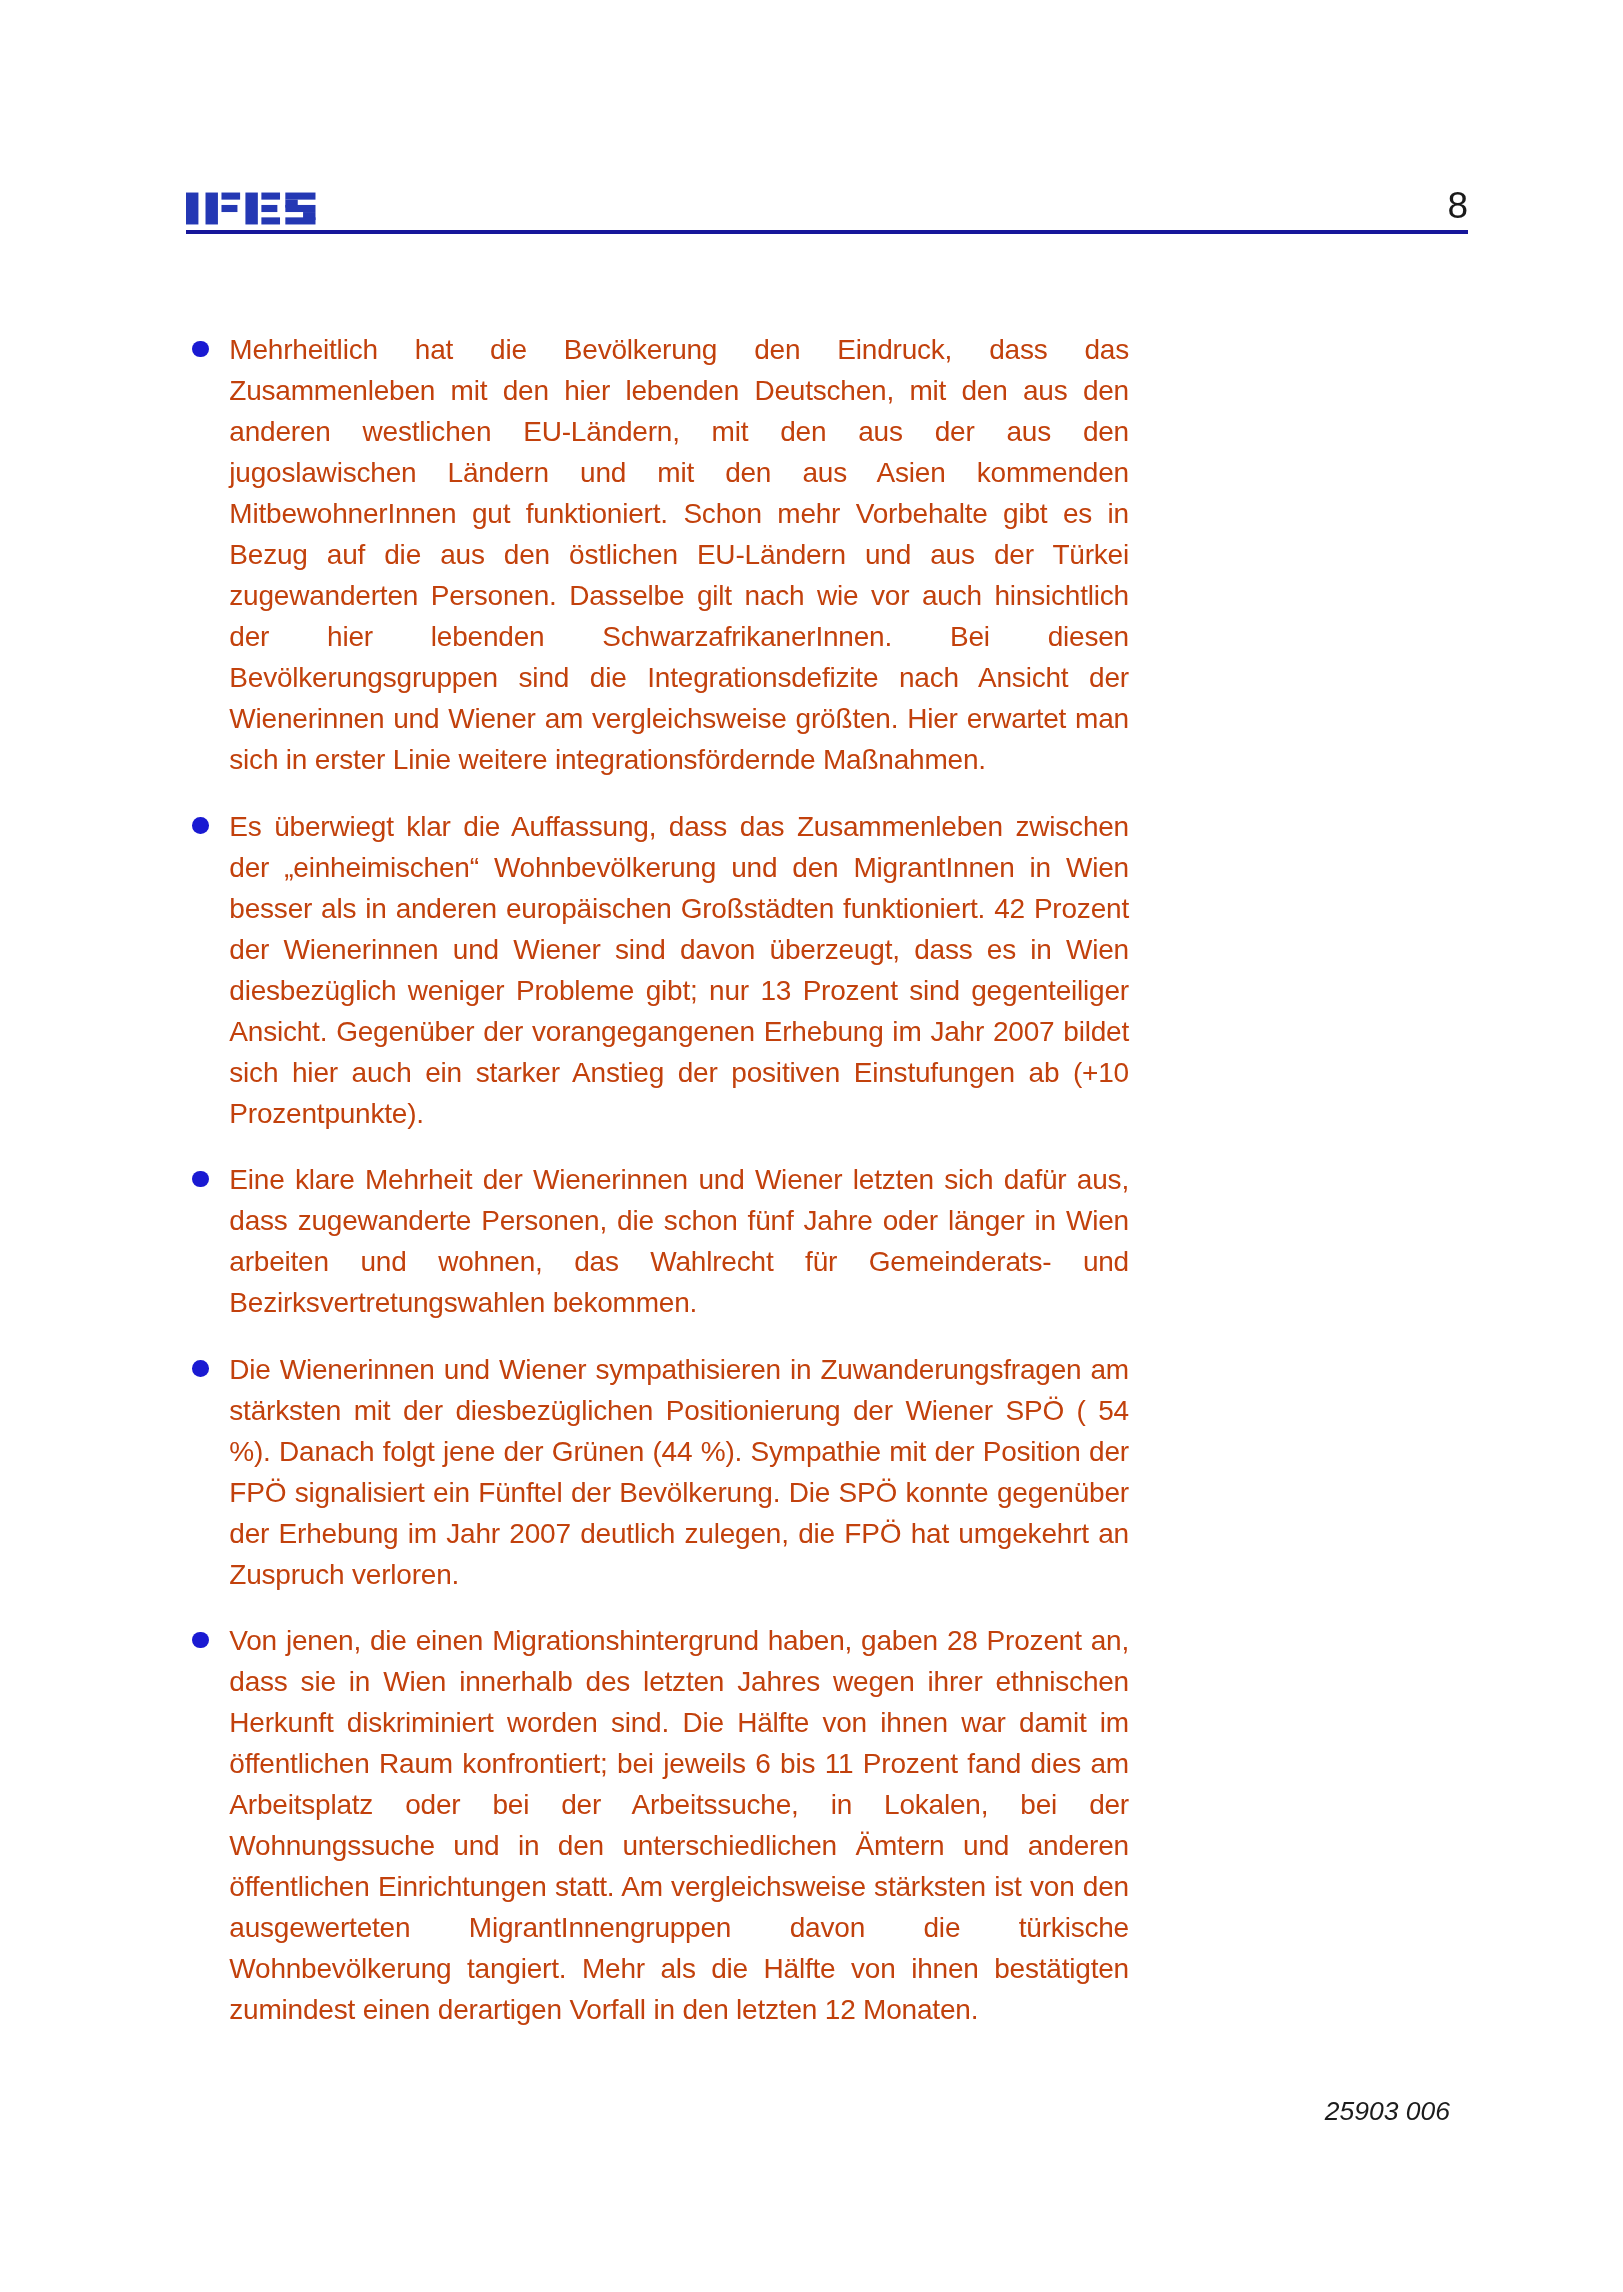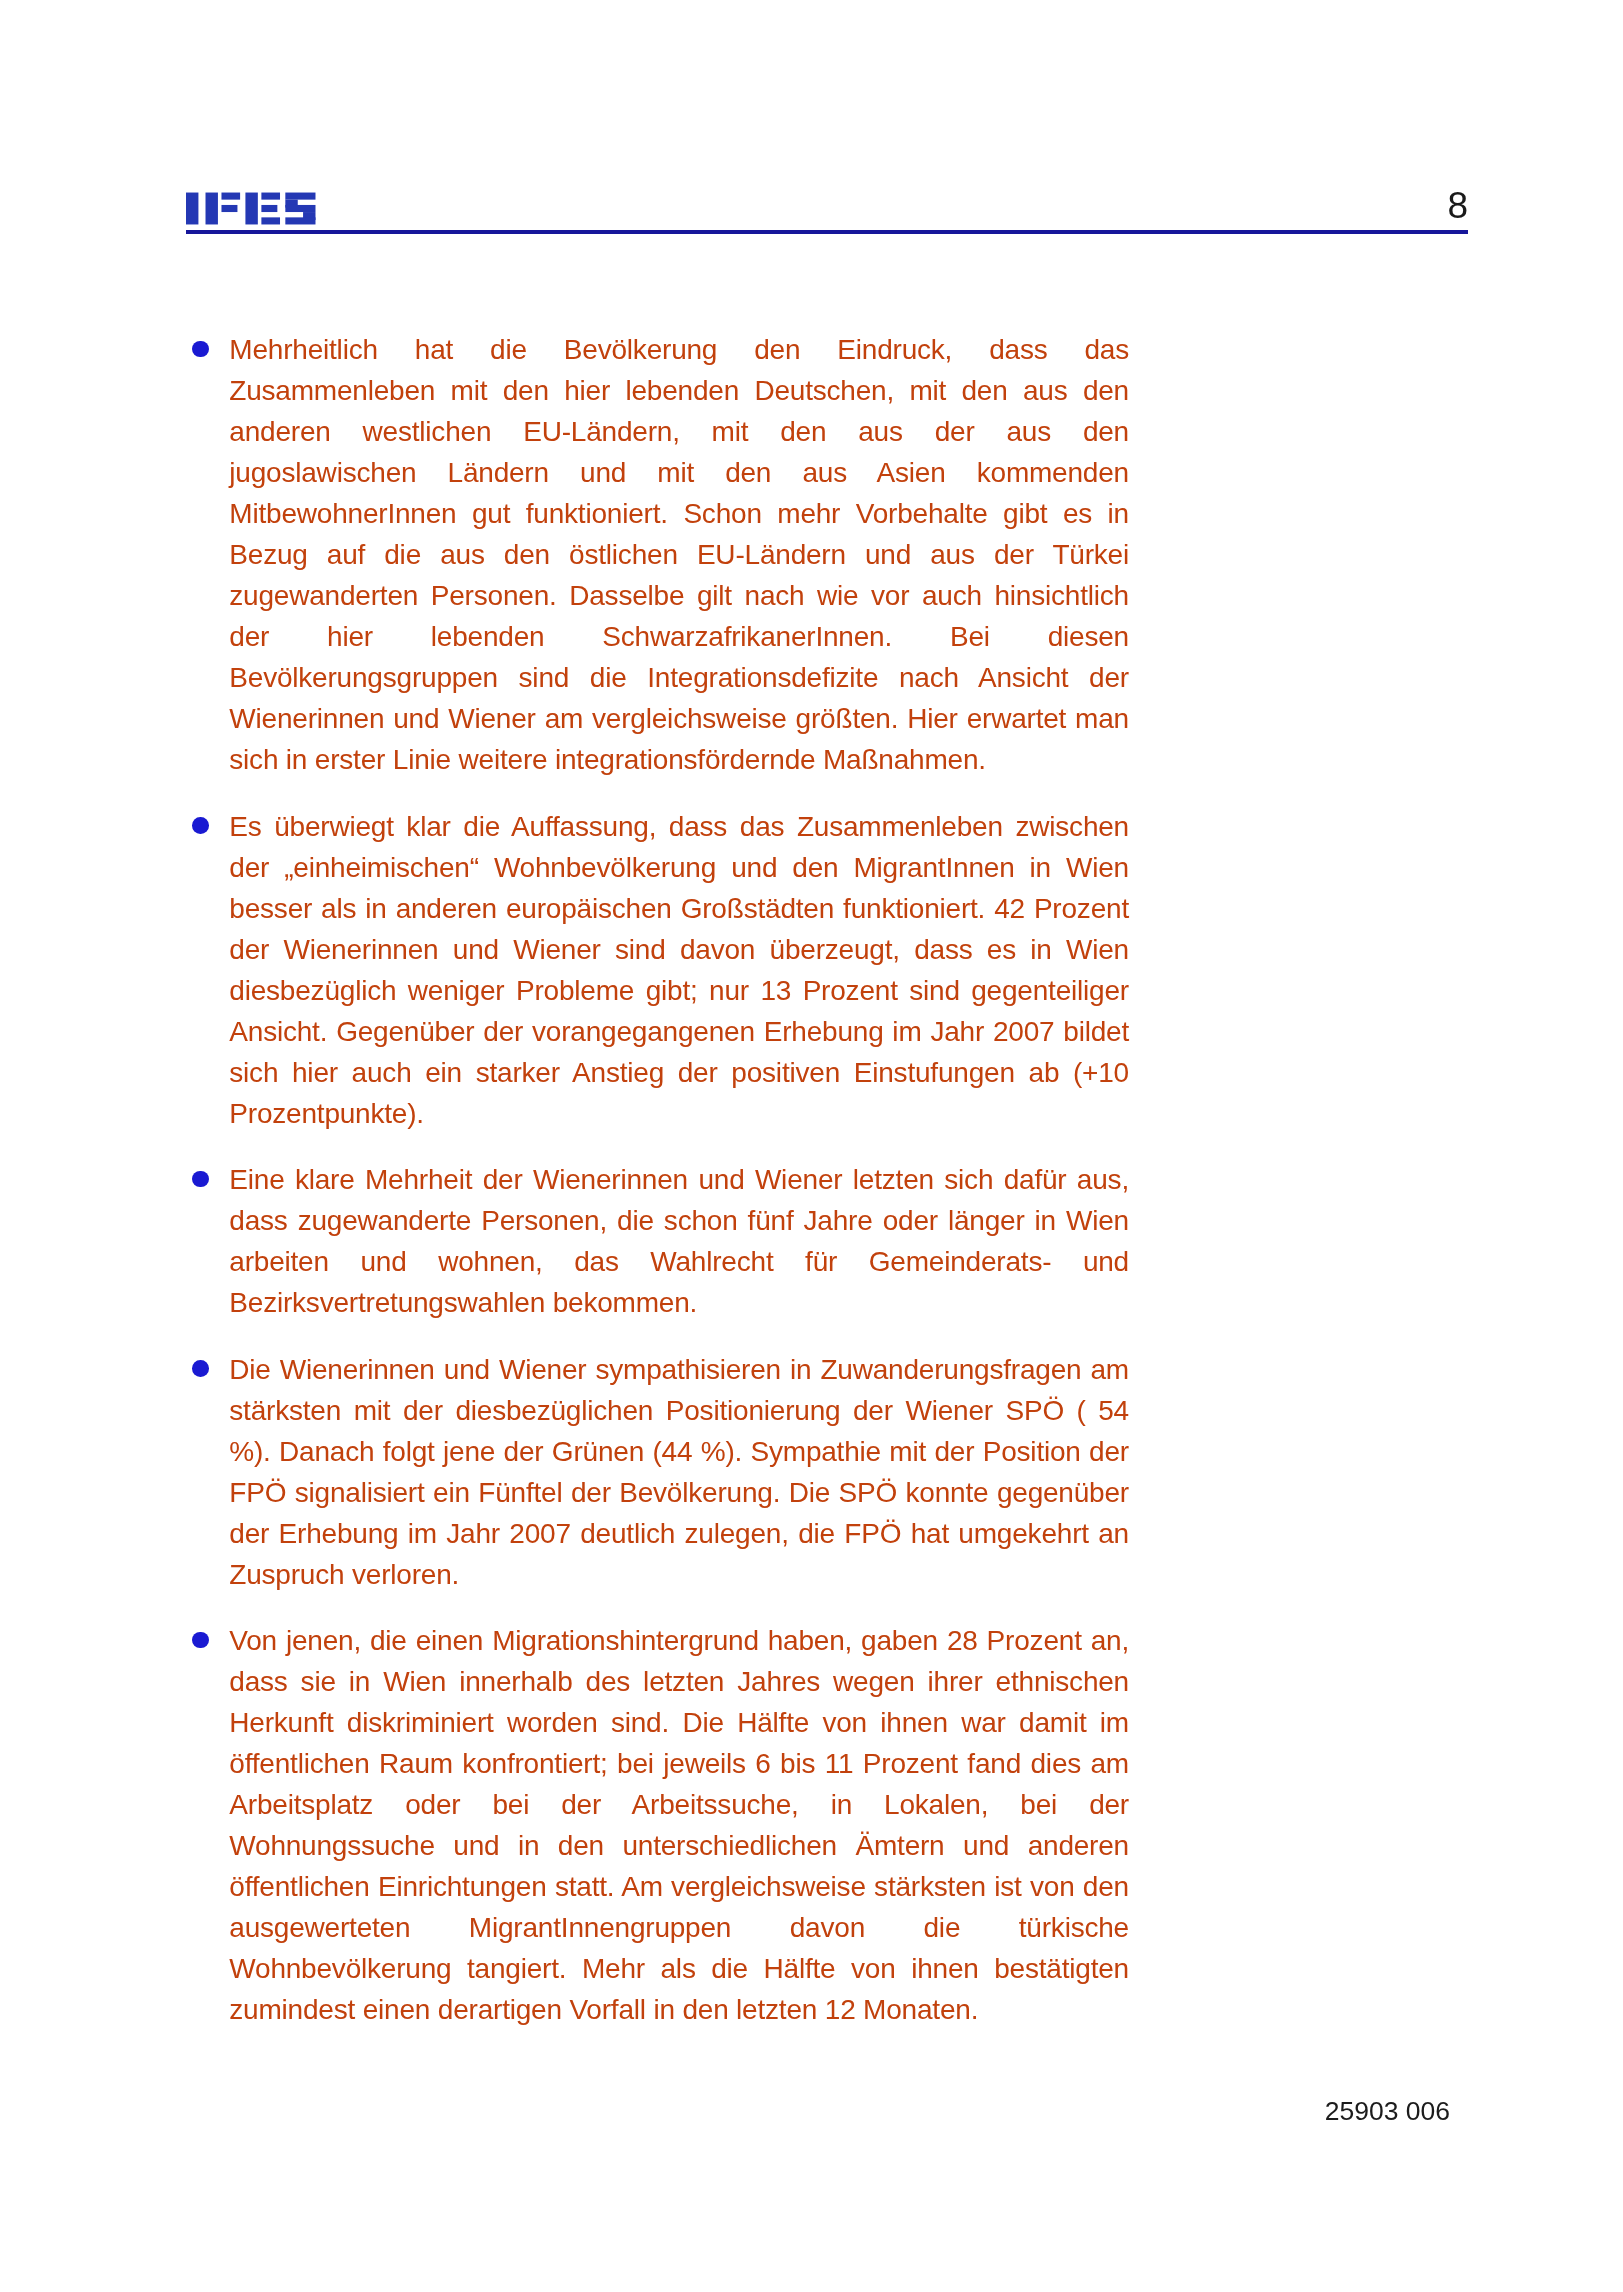--- a/index.html
+++ b/index.html
@@ -79,20 +79,21 @@
 
   
   .footer {
     position: absolute;
     top: 2096px;
     right: 173px;
     display: flex;
     align-items: flex-start;
     gap: 17px;
     white-space: nowrap;
+    font-style: italic;
   }
   .report-code {
     font-size: 26.5px;
     color: #1c1c1c;
   }
   .report-title {
     font-size: 42px;
     letter-spacing: 0.5px;
     color: #1a22dc;
   }

